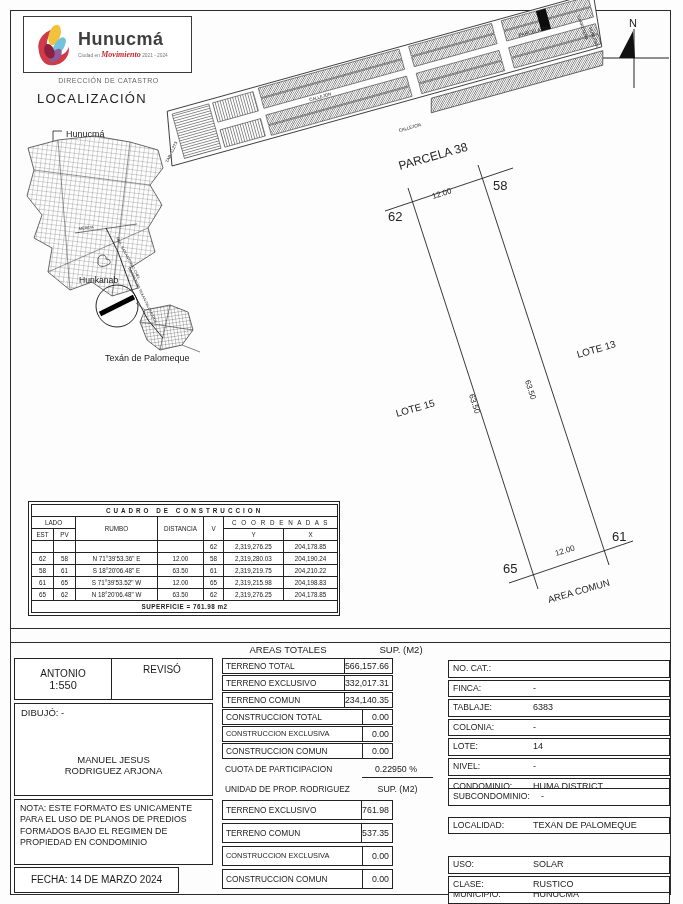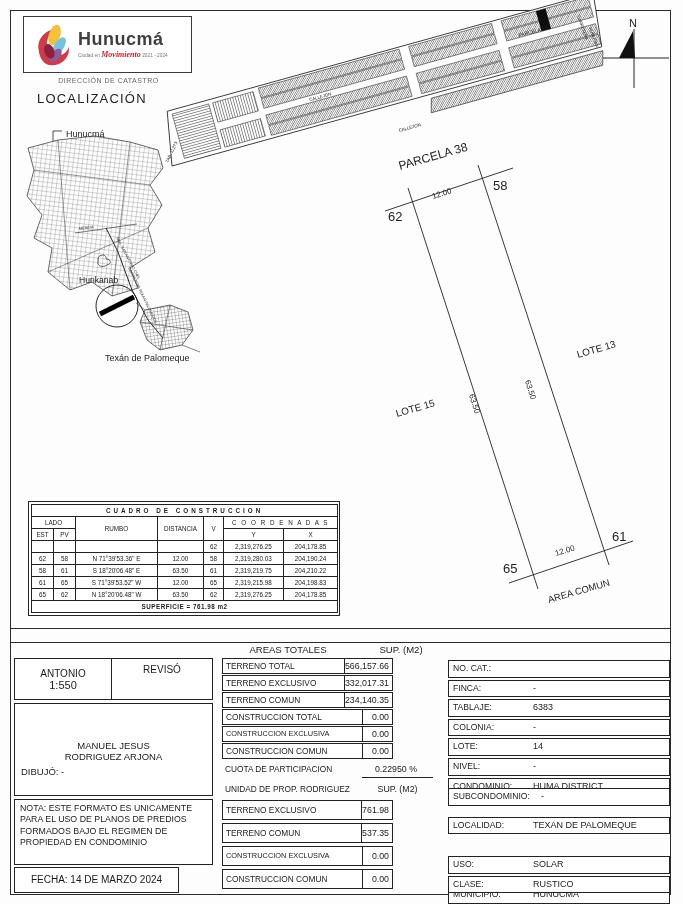--- a/index.html
+++ b/index.html
@@ -249,25 +249,25 @@
 <div class="abs hdr-text" style="left:368px;top:644px;width:66px;text-align:center;">SUP. (M2)</div>
 
 <div class="abs lbox" style="left:14px;top:658px;width:199px;height:42px;display:flex;">
   <div class="cell-center" style="width:96px;border-right:1px solid #222;">
     <div style="font-size:10px;">ANTONIO</div>
     <div style="font-size:11px;">1:550</div>
   </div>
   <div style="flex:1;text-align:center;font-size:10px;padding-top:5px;">REVISÓ</div>
 </div>
 <div class="abs lbox" style="left:14px;top:703px;width:199px;height:93px;">
+  <div style="font-size:9.5px;padding:3px 0 0 6px;">DIBUJÓ:  -</div>
   <div style="text-align:center;font-size:9.5px;margin-top:36px;line-height:1.2;">
     <div>MANUEL JESUS</div>
     <div>RODRIGUEZ ARJONA</div>
   </div>
-  <div style="font-size:9.5px;padding:3px 0 0 6px;">DIBUJÓ:  -</div>
 </div>
 <div class="abs lbox" style="left:14px;top:799px;width:199px;height:66px;">
   <div class="nota-text">NOTA: ESTE FORMATO ES UNICAMENTE PARA EL USO DE PLANOS DE PREDIOS FORMADOS BAJO EL REGIMEN DE PROPIEDAD EN CONDOMINIO</div>
 </div>
 <div class="abs lbox" style="left:14px;top:867px;width:165px;height:26px;">
   <div style="text-align:center;font-size:10px;line-height:24px;">FECHA: 14 DE MARZO 2024</div>
 </div>
 
 <div class="abs mt-row" style="top:658px;">
   <div class="mt-label">TERRENO TOTAL</div>

